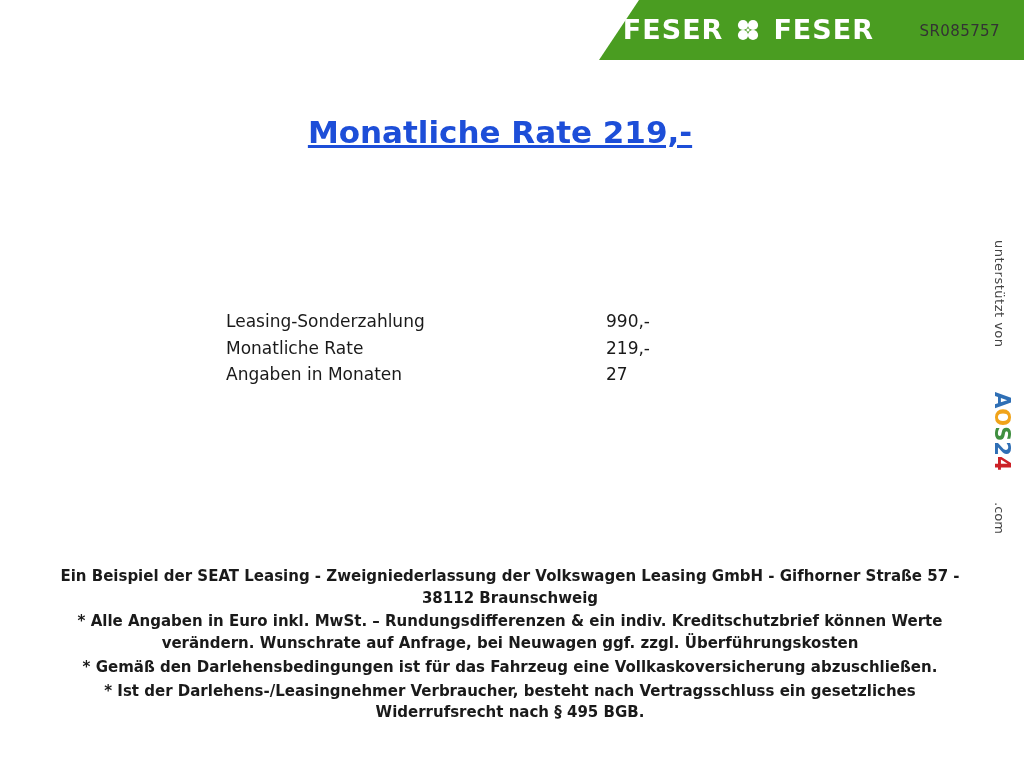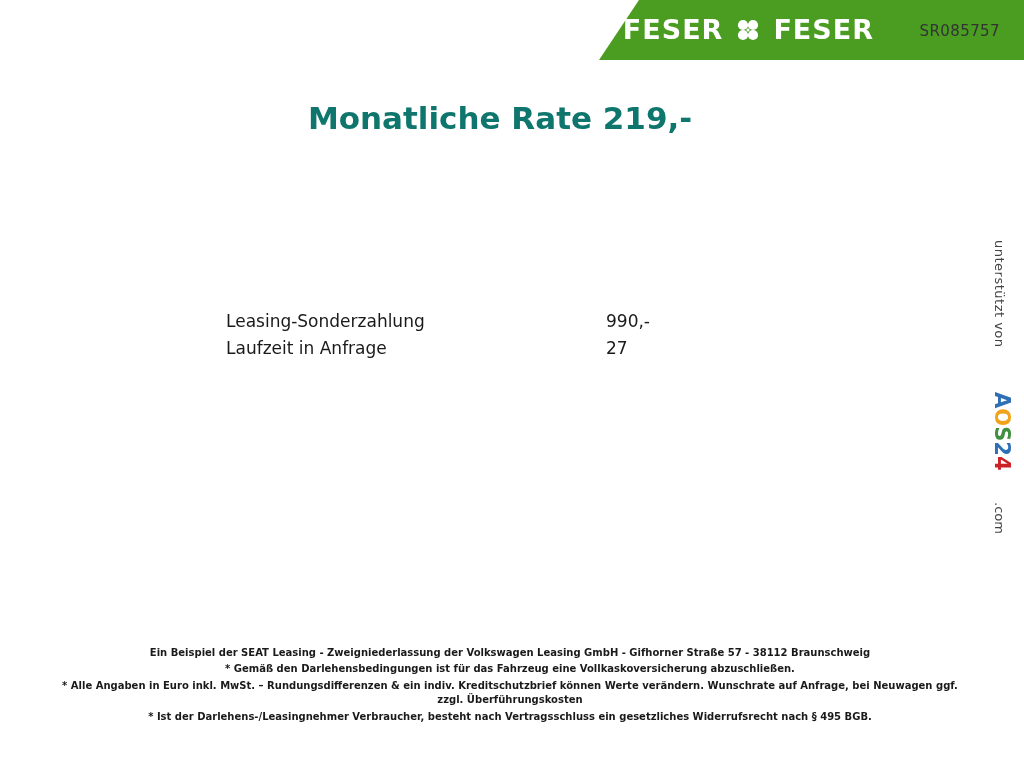--- a/index.html
+++ b/index.html
@@ -73,23 +73,24 @@
   .title-1 {
     font-size: 25px;
     font-weight: bold;
     color: #222222;
     letter-spacing: 0.2px;
     line-height: 1.2;
   }
   .title-2 {
     font-size: 31px;
     font-weight: bold;
-    color: #0f766e;
-    margin-top: 8px;
+    color: #1d4ed8;
+    margin-top: 22px;
     line-height: 1.2;
+    text-decoration: underline;
   }
 
   
   .details {
     position: absolute;
     top: 312px;
     left: 226px;
     font-size: 17px;
     color: #1a1a1a;
   }
@@ -156,21 +157,21 @@
     white-space: nowrap;
   }
 
   
   .footer {
     position: absolute;
     bottom: 44px;
     left: 0;
     width: 1020px;
     text-align: center;
-    font-size: 10px;
+    font-size: 15px;
     font-weight: bold;
     color: #1a1a1a;
     line-height: 1.45;
   }
   .footer p {
     margin: 0 0 2px 0;
     padding: 0 56px;
   }
   .footer p.tight { margin-bottom: 0; }
 </style>
@@ -202,31 +203,35 @@
 </div>
 
 <div class="details">
   <table>
     <tbody>
       <tr>
         <td class="label">Leasing-Sonderzahlung</td>
         <td class="value">990,-</td>
       </tr>
       <tr>
-        <td class="label">Laufzeit in Anfrage</td>
+        <td class="label">Monatliche Rate</td>
+        <td class="value">219,-</td>
+      </tr>
+      <tr>
+        <td class="label">Angaben in Monaten</td>
         <td class="value">27</td>
       </tr>
     </tbody>
   </table>
 </div>
 
 <div class="vertical-credit">
   <span class="vtext">unterstützt von</span>
   <span class="vlogo"><span class="c-a">A</span><span class="c-o">O</span><span class="c-s">S</span><span class="c-2">2</span><span class="c-4">4</span></span>
   <span class="vdom">.com</span>
 </div>
 
 <div class="footer">
   <p>Ein Beispiel der SEAT Leasing - Zweigniederlassung der Volkswagen Leasing GmbH - Gifhorner Straße 57 - 38112 Braunschweig</p>
+  <p>* Alle Angaben in Euro inkl. MwSt. – Rundungsdifferenzen &amp; ein indiv. Kreditschutzbrief können Werte verändern. Wunschrate auf Anfrage, bei Neuwagen ggf. zzgl. Überführungskosten</p>
   <p>* Gemäß den Darlehensbedingungen ist für das Fahrzeug eine Vollkaskoversicherung abzuschließen.</p>
-  <p>* Alle Angaben in Euro inkl. MwSt. – Rundungsdifferenzen &amp; ein indiv. Kreditschutzbrief können Werte verändern. Wunschrate auf Anfrage, bei Neuwagen ggf. zzgl. Überführungskosten</p>
   <p class="tight">* Ist der Darlehens-/Leasingnehmer Verbraucher, besteht nach Vertragsschluss ein gesetzliches Widerrufsrecht nach § 495 BGB.</p>
 </div>
 
 </body></html>

